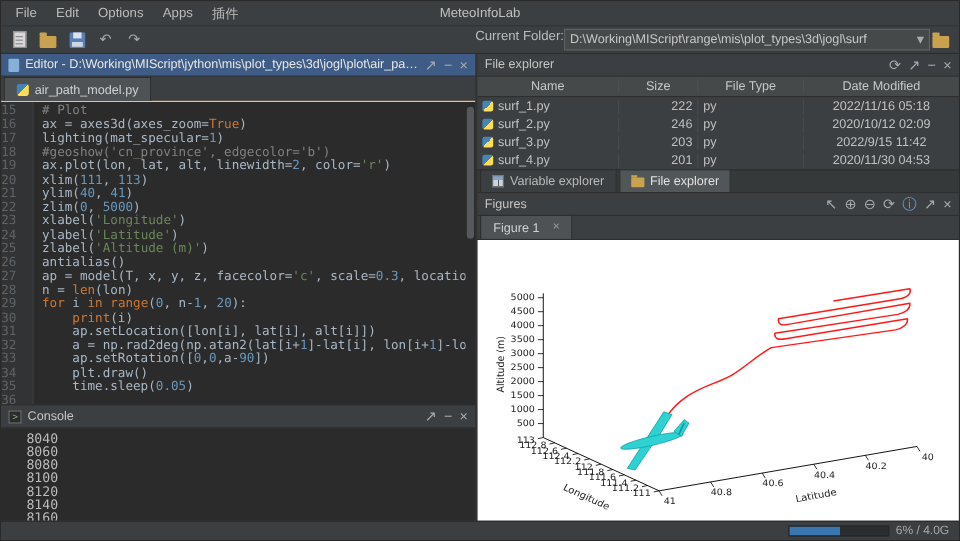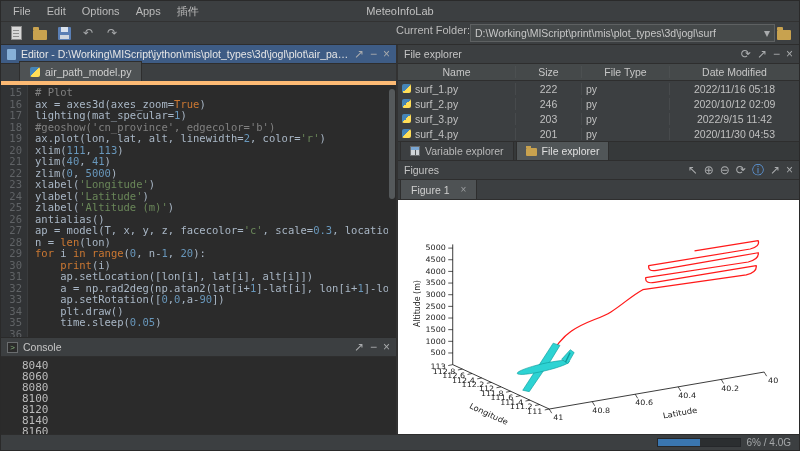--- a/index.html
+++ b/index.html
@@ -38,44 +38,44 @@
   .right-col{flex:1;display:flex;flex-direction:column;min-width:0;min-height:0}
 
   .panel-header{height:19px;flex:0 0 19px;display:flex;align-items:center;gap:5px;padding:0 6px;background:#3c3f41;border-bottom:1px solid #2e2e2e;color:#c5c5c5;white-space:nowrap;overflow:hidden}
   .panel-header.active{background:#3e5c85;color:#e6e6e6}
   .ph-icons{margin-left:auto;display:flex;gap:6px;font-size:10px;color:#b2b4b6}
   .ph-title{overflow:hidden;text-overflow:ellipsis;white-space:nowrap;font-size:10.5px}
   .ph-doc{width:9px;height:11px;background:#87b0d8;border-radius:1px;flex:0 0 auto}
 
   
   .editor-panel{flex:1;display:flex;flex-direction:column;min-height:0}
-  .tabbar{height:21px;flex:0 0 21px;display:flex;align-items:flex-end;background:#3c3f41;border-bottom:4px solid #fdba74;padding-left:18px}
+  .tabbar{height:21px;flex:0 0 21px;display:flex;align-items:flex-end;background:#3c3f41;border-bottom:1px solid #fdba74;padding-left:2px}
   .tab{display:flex;align-items:center;gap:5px;height:20px;padding:0 10px;background:#4e5254;color:#d0d0d0;border:1px solid #2e2e2e;border-bottom:none;font-size:10.5px}
   .pyicon{width:10px;height:10px;border-radius:2px;background:linear-gradient(135deg,#4584b6 50%,#ffde57 50%);flex:0 0 auto}
   .editor{flex:1;display:flex;background:#2b2b2b;font-family:"DejaVu Sans Mono",monospace;font-size:10.5px;line-height:11.5px;overflow:hidden;position:relative}
-  .gutter{width:27px;background:#313335;color:#606366;text-align:right;padding:2px 5px 0 0;border-right:1px solid #3a3c3e}
+  .gutter{width:27px;background:#313335;color:#606366;padding:2px 5px 0 0;border-right:1px solid #3a3c3e}
   .gutter div{height:11.5px}
   .code{flex:1;padding:2px 0 0 7px;color:#a9b7c6;overflow:hidden}
   .code div{height:11.5px;white-space:pre}
   .ts{color:#6a8759} .tc{color:#808080} .tk{color:#cc7832} .tn{color:#6897bb}
   .escroll{position:absolute;right:0;top:0;bottom:0;width:8px;background:#2b2b2b}
   .escroll .thumb{position:absolute;top:4px;right:1px;width:6px;height:110px;background:#55595b;border-radius:3px}
 
   
   .console-panel{height:97px;flex:0 0 97px;display:flex;flex-direction:column;border-top:1px solid #2a2a2a}
   .console-ic{width:11px;height:11px;background:#2b2b2b;border:1px solid #6a6d6f;color:#87b87f;font-size:8px;line-height:9px;text-align:center;flex:0 0 auto}
   .console-out{flex:1;background:#2b2b2b;color:#bbbbbb;font-family:"DejaVu Sans Mono",monospace;font-size:11px;line-height:11px;padding:3px 21px;overflow:hidden}
 
   
   .fe-table{background:#3c3f41}
   .frow{display:flex;height:15px;align-items:center;font-size:10.5px;color:#c0c0c0}
   .frow.head{height:17px;background:#45494a;border-bottom:1px solid #2e2e2e;color:#c7c7c7}
   .fcell{padding:0 4px;overflow:hidden;white-space:nowrap;border-right:1px solid rgba(85,88,90,.45)}
   .c0{width:118px;display:flex;align-items:center;gap:4px}
-  .c1{width:66px;text-align:center}
+  .c1{width:66px;text-align:right}
   .c2{width:88px;text-align:left}
   .c3{flex:1;text-align:center;border-right:none}
   .frow.head .fcell{text-align:center;justify-content:center}
   .pyic{width:9px;height:9px;border-radius:2px;background:linear-gradient(135deg,#4584b6 50%,#ffde57 50%);flex:0 0 auto}
   .exp-tabs{height:20px;flex:0 0 20px;display:flex;align-items:flex-end;background:#36393a;border-top:1px solid #2e2e2e;border-bottom:1px solid #2e2e2e;padding-left:2px;gap:2px}
   .exp-tab{display:flex;align-items:center;gap:5px;height:19px;padding:0 9px;font-size:10.5px;color:#b9b9b9;background:#3c3f41;border:1px solid #2e2e2e;border-bottom:none}
   .exp-tab.selected{background:#515658;color:#e0e0e0}
   .vicon{width:10px;height:10px;background:
     linear-gradient(#7aa7d4 3px,transparent 3px),
     linear-gradient(90deg,transparent 4px,#55595b 4px,#55595b 5px,transparent 5px),
@@ -120,21 +120,21 @@
         <span class="icon-folder"></span>
       </span>
     <span class="tbi">
         <span class="icon-save"></span>
       </span>
     <span class="tbi glyph g-undo"></span>
     <span class="tbi glyph g-redo"></span>
     <div class="tb-right">
       <span>Current Folder:</span>
       <div class="combo">
-        <span class="combo-text">D:\Working\MIScript\print\mis\plot_types\3d\jogl\surf</span>
+        <span class="combo-text">D:\Working\MIScript\range\mis\plot_types\3d\jogl\surf</span>
         <span class="glyph g-chev"></span>
       </div>
       <span class="tbi">
           <span class="icon-folder"></span>
         </span>
     </div>
   </div>
 
   <div class="main">
 

